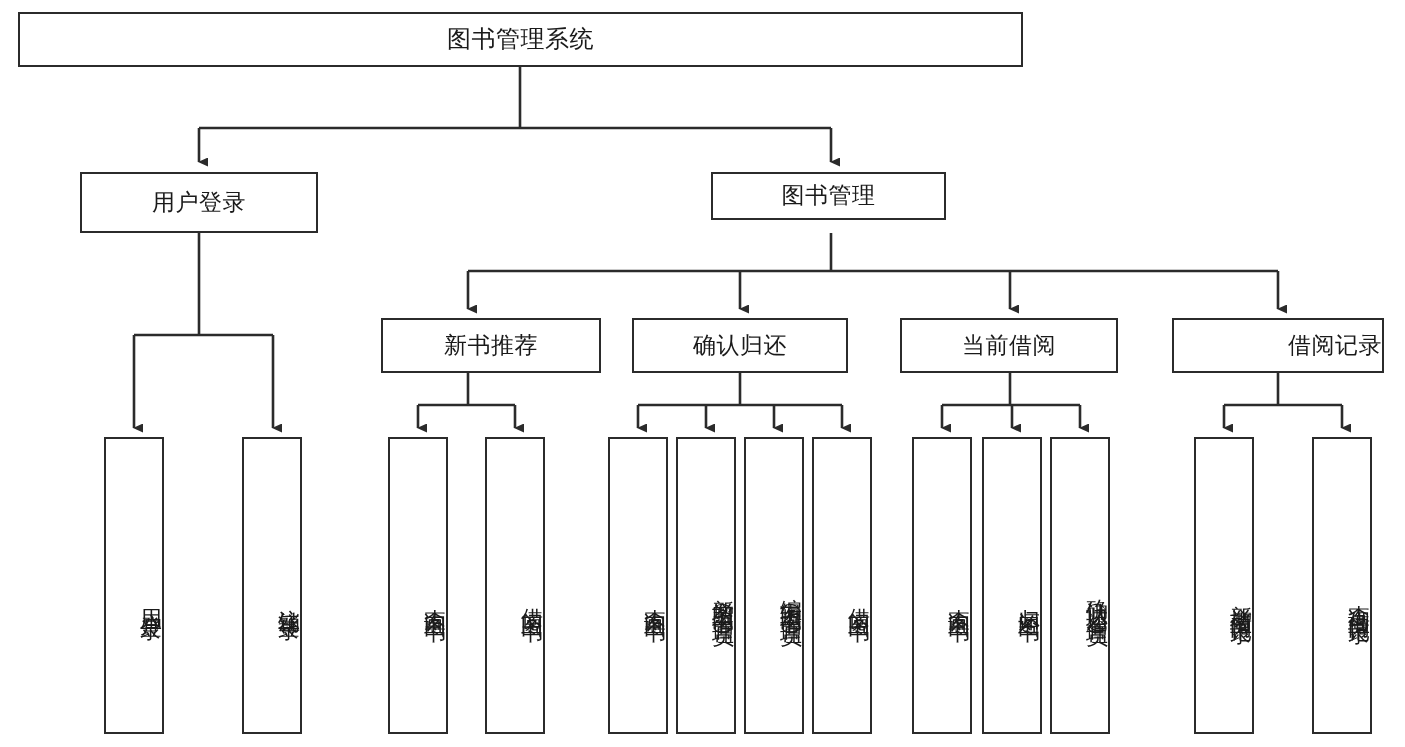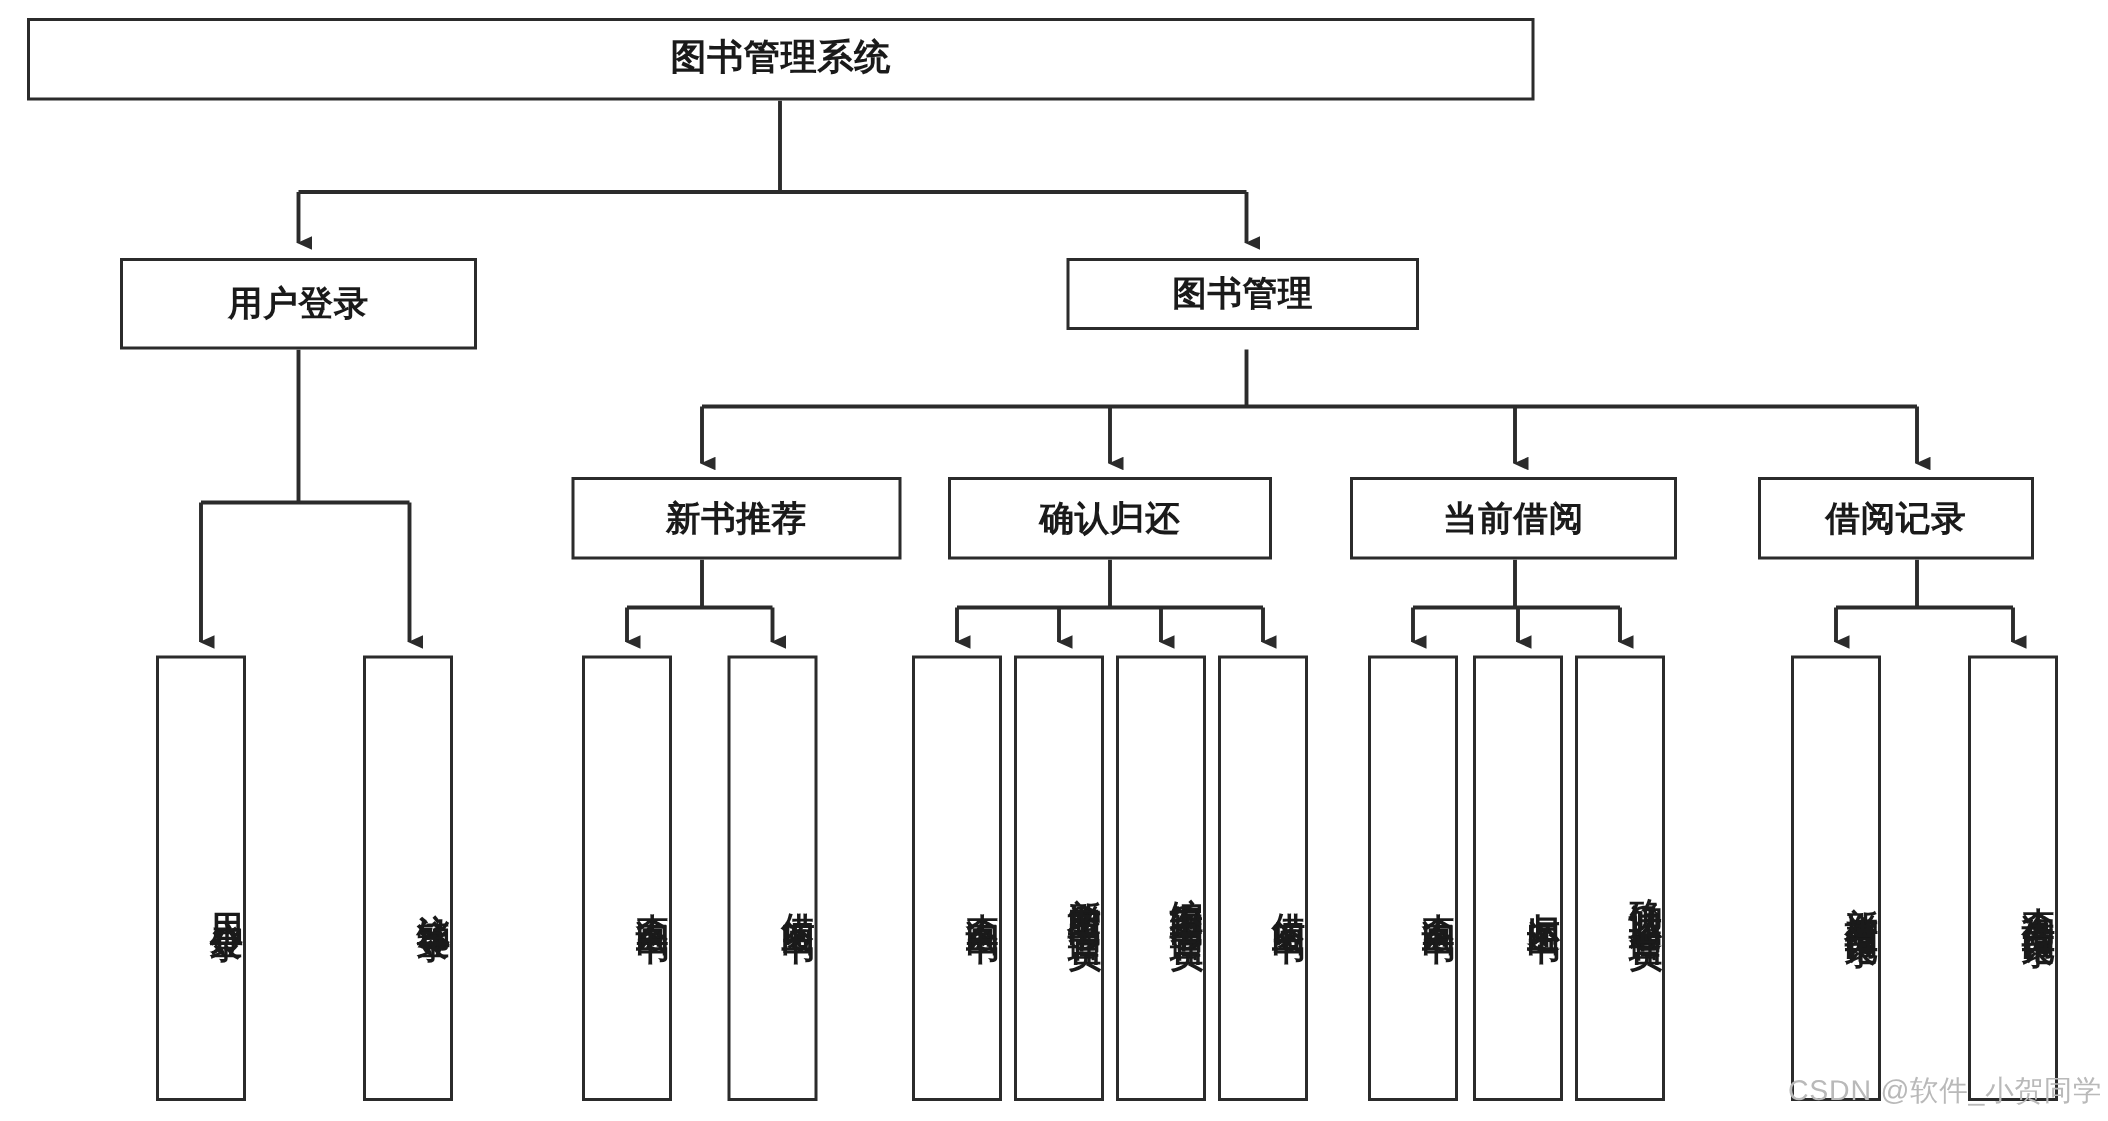--- a/index.html
+++ b/index.html
@@ -27,21 +27,20 @@
   }
   .node {
     position: absolute;
     box-sizing: border-box;
     background: #ffffff;
     border: 2px solid #2b2b2b;
     display: flex;
     align-items: center;
     justify-content: center;
     color: #1a1a1a;
-    font-weight: bold;
   }
   .node.horiz {
     font-size: 23px;
     letter-spacing: 0.5px;
     line-height: 1.1;
   }
   .node.title {
     font-size: 24px;
   }
   .node.vert {
@@ -134,21 +133,21 @@
       </div>
       <div class="node horiz" style="left: 360px; top: 318px; width: 220px; height: 55px; margin-left: 21px;">
         <span>新书推荐</span>
       </div>
       <div class="node horiz" style="left: 632px; top: 318px; width: 216px; height: 55px;">
         <span>确认归还</span>
       </div>
       <div class="node horiz" style="left: 900px; top: 318px; width: 218px; height: 55px;">
         <span>当前借阅</span>
       </div>
-      <div class="node horiz" style="left: 1172px; top: 318px; width: 184px; height: 55px;">
+      <div class="node horiz" style="left: 1172px; top: 318px; width: 212px; height: 55px; justify-content: flex-end;">
         <span>借阅记录</span>
       </div>
       <div class="node vert" style="left: 104px; top: 437px; width: 60px; height: 297px;">
         <span>用户登录</span>
       </div>
       <div class="node vert" style="left: 242px; top: 437px; width: 60px; height: 297px;">
         <span>注销登录</span>
       </div>
       <div class="node vert" style="left: 388px; top: 437px; width: 60px; height: 297px;">
         <span>查询图书</span>
@@ -178,15 +177,14 @@
         <span>确认归还（管理员）</span>
       </div>
       <div class="node vert" style="left: 1194px; top: 437px; width: 60px; height: 297px;">
         <span>新增借阅记录</span>
       </div>
       <div class="node vert" style="left: 1312px; top: 437px; width: 60px; height: 297px;">
         <span>查询借阅记录</span>
       </div>
     </div>
 
-  <div class="watermark" style="left: 1192px; top: 714px;">CSDN @软件_小贺同学</div>
 
 </div>
 
 </body></html>

